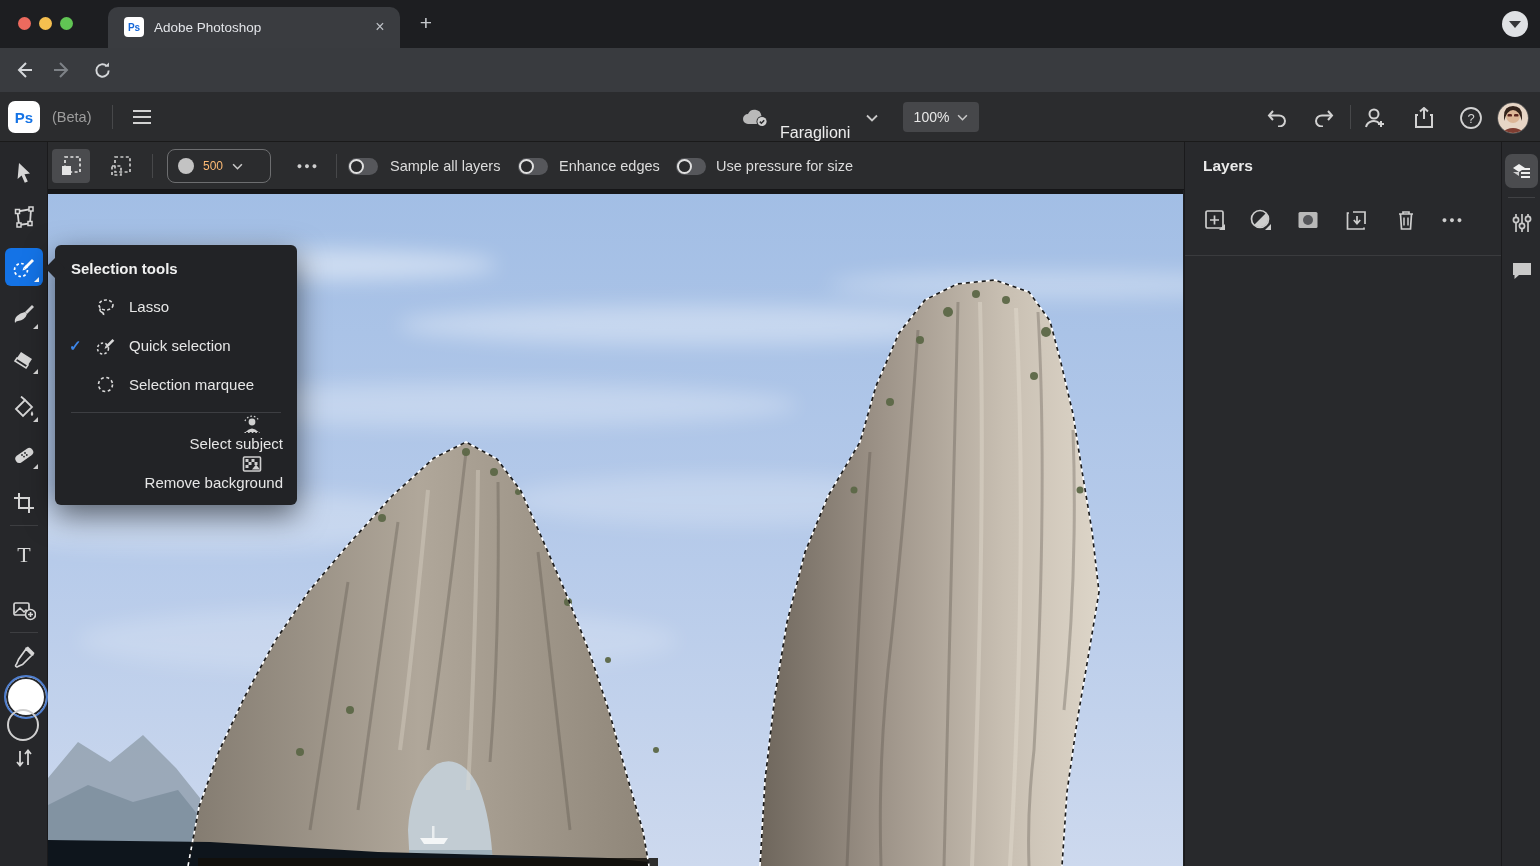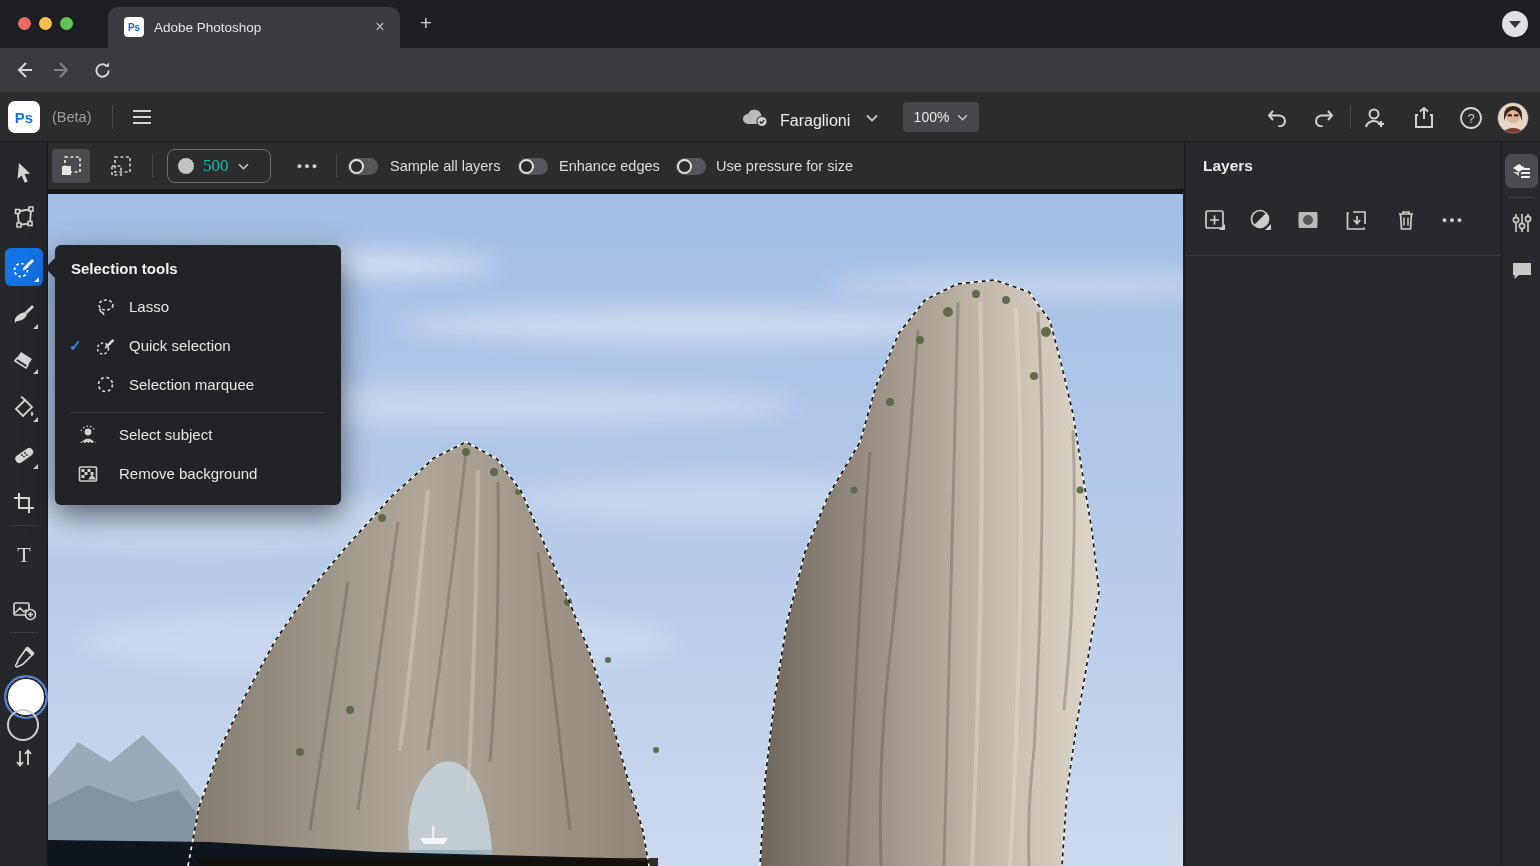--- a/index.html
+++ b/index.html
@@ -36,34 +36,34 @@
   .browser-dots{left:1508px;top:52px;width:24px;height:36px;color:#d5d7da;font-size:17px;line-height:36px;text-align:center;letter-spacing:0;}
 
   
   .psheader{left:0;top:92px;width:1540px;height:50px;background:#2b2c2e;border-bottom:1px solid #1a1a1a;box-sizing:border-box;}
   .pslogo{left:8px;top:9px;width:32px;height:32px;background:#fff;border-radius:7px;
           font-size:15px;font-weight:bold;color:#1473e6;display:flex;align-items:center;justify-content:center;}
   .beta{left:52px;top:0;height:50px;line-height:50px;color:#9d9d9d;font-size:14.5px;}
   .vdiv{width:1px;background:#47484a;}
   .hamburger{left:126px;top:9px;width:32px;height:32px;display:flex;flex-direction:column;justify-content:center;gap:4px;border-radius:4px;}
   .hamburger b{display:block;width:18px;height:2px;background:#d2d2d2;margin:0 auto;}
-  .docname{left:780px;top:4px;height:50px;line-height:50px;font-size:16px;color:#ededed;}
+  .docname{left:780px;top:16px;height:50px;line-height:50px;font-size:16px;color:#ededed;}
   .zoombtn{left:903px;top:10px;width:76px;height:30px;background:#46474a;border-radius:4px;justify-content:center;gap:8px;}
   .zoomtxt{font-size:14px;color:#e8e8e8;}
   .hbtn{top:9px;width:34px;height:34px;display:flex;align-items:center;justify-content:center;border-radius:4px;}
   .avatar{left:1497px;top:10px;width:30px;height:30px;border-radius:50%;overflow:hidden;border:1px solid #555;}
 
   
   .optionsbar{left:48px;top:142px;width:1492px;height:48px;background:#2b2c2e;border-bottom:1px solid #151517;box-sizing:border-box;}
   .modebtn{top:7px;width:38px;height:34px;display:flex;align-items:center;justify-content:center;border-radius:4px;}
   .modebtn.active{background:#4a4b4e;}
   .brushpill{left:119px;top:7px;width:104px;height:34px;border:1.5px solid #6d6e70;border-radius:8px;
              box-sizing:border-box;display:flex;align-items:center;padding:0 10px;gap:9px;}
   .brushdot{width:16px;height:16px;border-radius:50%;background:#c3c3c3;}
-  .brushsize{font-size:17px;color:#14b8a6;font-family:Liberation Serif, serif;}
+  .brushsize{font-size:12px;color:#fdba74;}
   .morebtn{left:240px;top:7px;width:40px;height:34px;color:#cfcfcf;font-size:12px;letter-spacing:2px;
            display:flex;align-items:center;justify-content:center;border-radius:4px;}
   .switch{top:16px;width:30px;height:17px;border-radius:9px;background:#56575b;position:absolute;}
   .switch i{position:absolute;left:1px;top:1px;width:11px;height:11px;border-radius:50%;background:#2b2c2e;border:2px solid #e0e0e0;display:block;}
   .tgl{top:0;height:48px;line-height:48px;font-size:14.5px;color:#dcdcdc;position:absolute;}
 
   
   .toolbar{left:0;top:142px;width:48px;height:724px;background:#26272a;border-right:1px solid #1a1a1c;box-sizing:border-box;}
   .tool{left:6px;width:36px;height:36px;display:flex;align-items:center;justify-content:center;color:#d6d6d6;border-radius:6px;}
   .tool.active{left:5px;width:38px;height:38px;background:#1473e6;color:#fff;}
@@ -72,31 +72,31 @@
   .tool.active.flyind::after{border-bottom-color:#fff;}
   .tdiv{left:10px;width:28px;height:1px;background:#3d3e41;}
   .fgswatch{left:4px;width:40px;height:40px;border-radius:50%;background:#fff;border:2px solid #4f7fd0;box-shadow:0 0 0 2px #26272a inset;}
   .bgswatch{left:7px;width:32px;height:32px;border-radius:50%;border:2.5px solid #cfcfcf;background:transparent;box-sizing:border-box;}
   .typeT{font-size:22px;color:#d6d6d6;font-family:"Liberation Serif",serif;}
 
   
   .canvas{left:48px;top:190px;width:1135px;height:676px;background:#17181a;}
 
   
-  .flyout{left:55px;top:245px;width:286px;background:#222326;border-radius:6px;z-index:6;
+  .flyout{left:55px;top:245px;width:242px;background:#222326;border-radius:6px;z-index:6;
           box-shadow:0 10px 30px rgba(0,0,0,.55);padding:13px 0 12px 0;}
   .flyout::before{content:"";position:absolute;left:-7px;top:16px;width:14px;height:14px;background:#222326;transform:rotate(45deg);}
   .fly-title{padding:2px 16px 10px 16px;font-size:15px;font-weight:bold;color:#f0f0f0;}
   .fly-row{display:flex;align-items:center;height:39px;padding:0 14px;cursor:pointer;}
   .fly-check{width:26px;font-size:15px;font-weight:bold;color:#3d86e8;}
   .fly-ic{width:34px;display:flex;align-items:center;color:#d9d9d9;}
   .fly-label{font-size:15px;color:#e6e6e6;}
   .fly-div{height:1px;background:#3d3e42;margin:8px 16px 2px 16px;}
   .fly-actions-title{padding:10px 16px 6px 16px;font-size:15px;font-weight:bold;color:#f0f0f0;}
-  .fly-arow{display:flex;align-items:center;height:39px;padding:0 14px 0 22px;cursor:pointer;}
+  .fly-arow{display:flex;align-items:flex-end;height:39px;padding:0 14px 0 22px;cursor:pointer;flex-direction:column;}
   .fly-arow .fly-ic{width:30px;margin-right:12px;}
 
   
   .layerspanel{left:1184px;top:142px;width:317px;height:724px;background:#28292c;border-left:1px solid #1a1a1c;box-sizing:border-box;}
   .lp-title{left:18px;top:15px;font-size:15.5px;font-weight:bold;color:#eaeaea;}
   .lp-btn{top:62px;width:32px;height:32px;display:flex;align-items:center;justify-content:center;color:#cdcdcd;border-radius:4px;}
   .lp-div{left:0;top:113px;width:317px;height:1px;background:#3a3b3e;}
   .layer-row{left:0;top:119px;width:317px;height:52px;background:#2d3440;display:flex;align-items:center;}
   .layer-thumb{margin-left:40px;width:40px;height:40px;background:#fff;border-radius:3px;padding:2px;box-sizing:border-box;}
   .layer-name{margin-left:14px;font-size:15px;color:#ebebeb;flex:1;}

